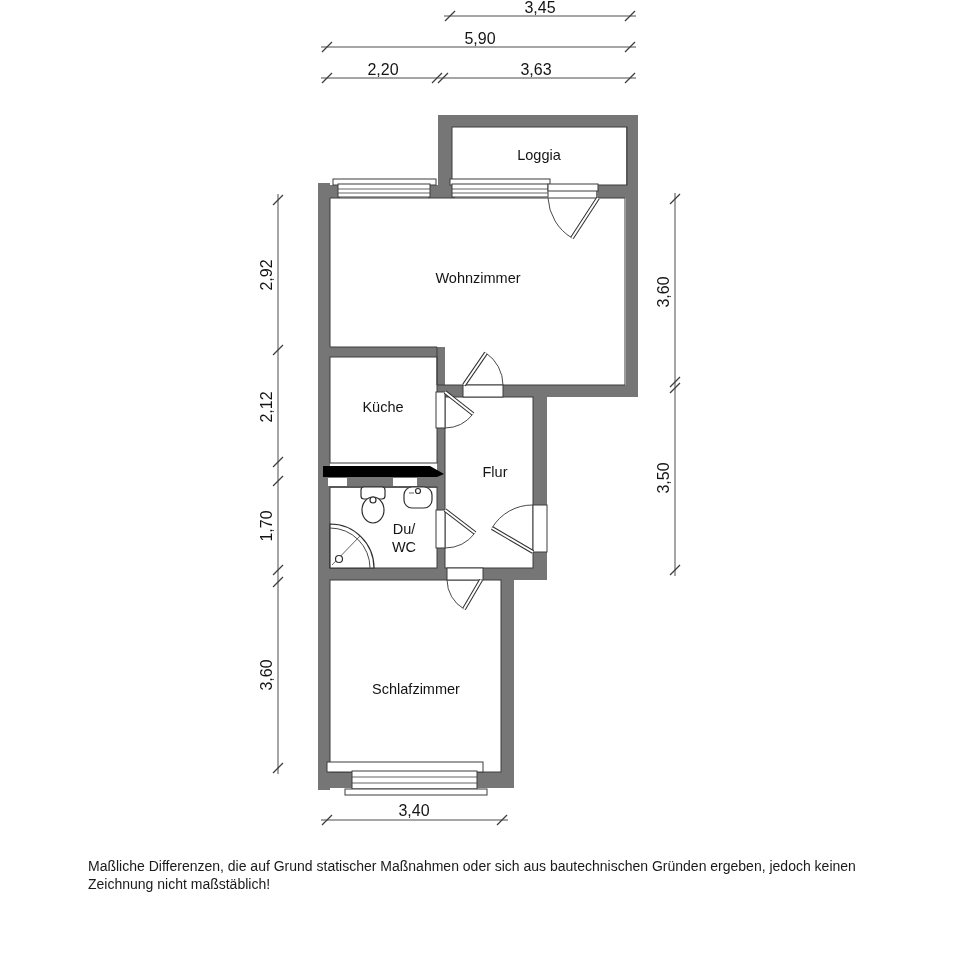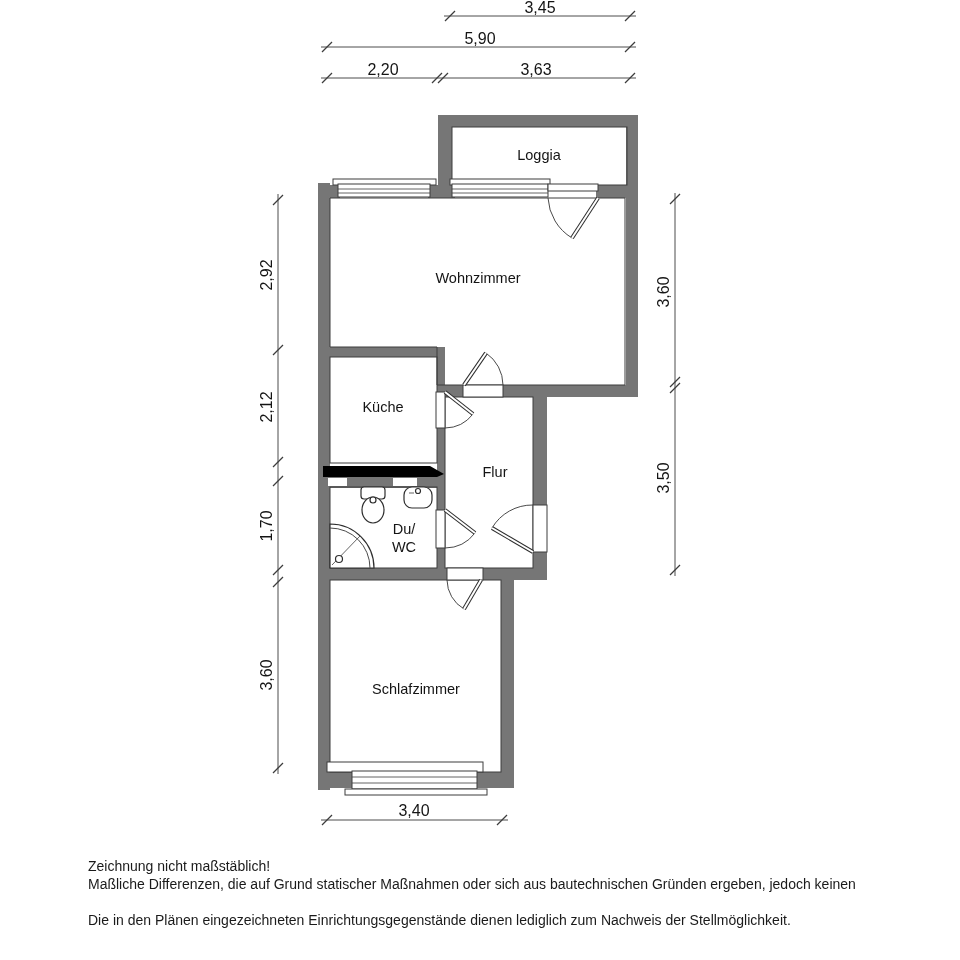--- a/index.html
+++ b/index.html
@@ -234,16 +234,15 @@
       <line class="dimline" x1="321" y1="820" x2="508" y2="820"></line>
       <line class="tick" x1="322" y1="825" x2="332" y2="815"></line>
       <line class="tick" x1="497" y1="825" x2="507" y2="815"></line>
       <text class="dim-label" x="414" y="816" text-anchor="middle">3,40</text>
     </g>
   </g>
 </svg>
 </div>
 
 <div id="footer">
+  <p>Maßliche Differenzen, die auf Grund statischer Maßnahmen oder sich aus bautechnischen Gründen ergeben, jedoch keinen</p>
   <p>Zeichnung nicht maßstäblich!</p>
-  <p>Maßliche Differenzen, die auf Grund statischer Maßnahmen oder sich aus bautechnischen Gründen ergeben, jedoch keinen</p>
-  <p class="para-gap">Die in den Plänen eingezeichneten Einrichtungsgegenstände dienen lediglich zum Nachweis der Stellmöglichkeit.</p>
 </div>
 
 </body></html>

